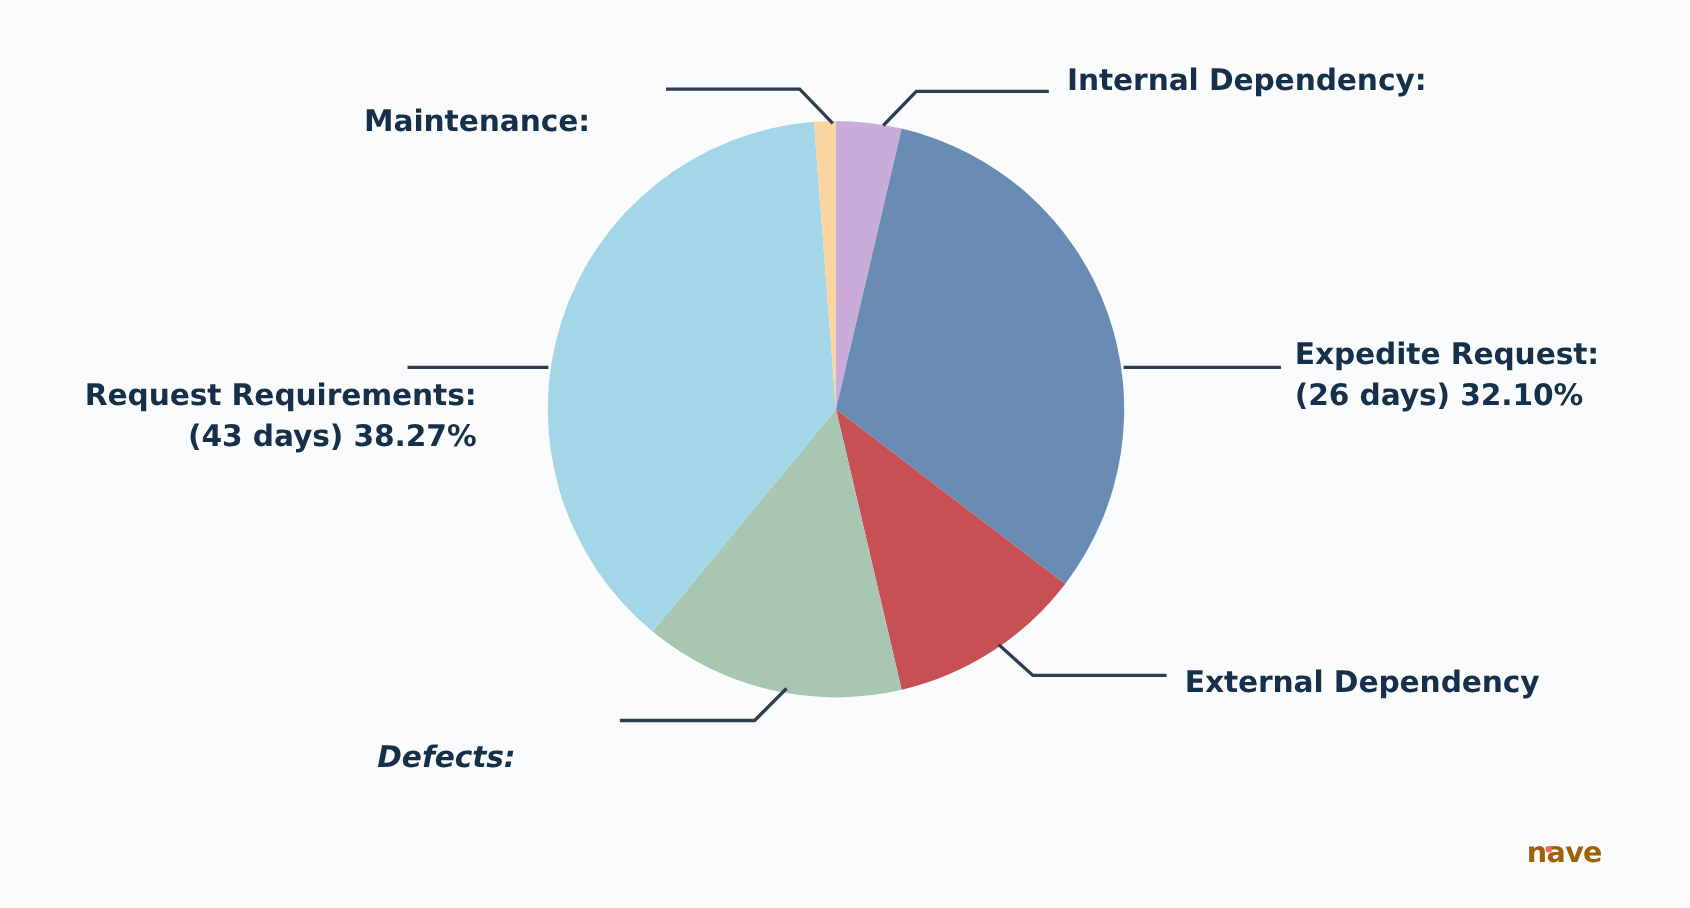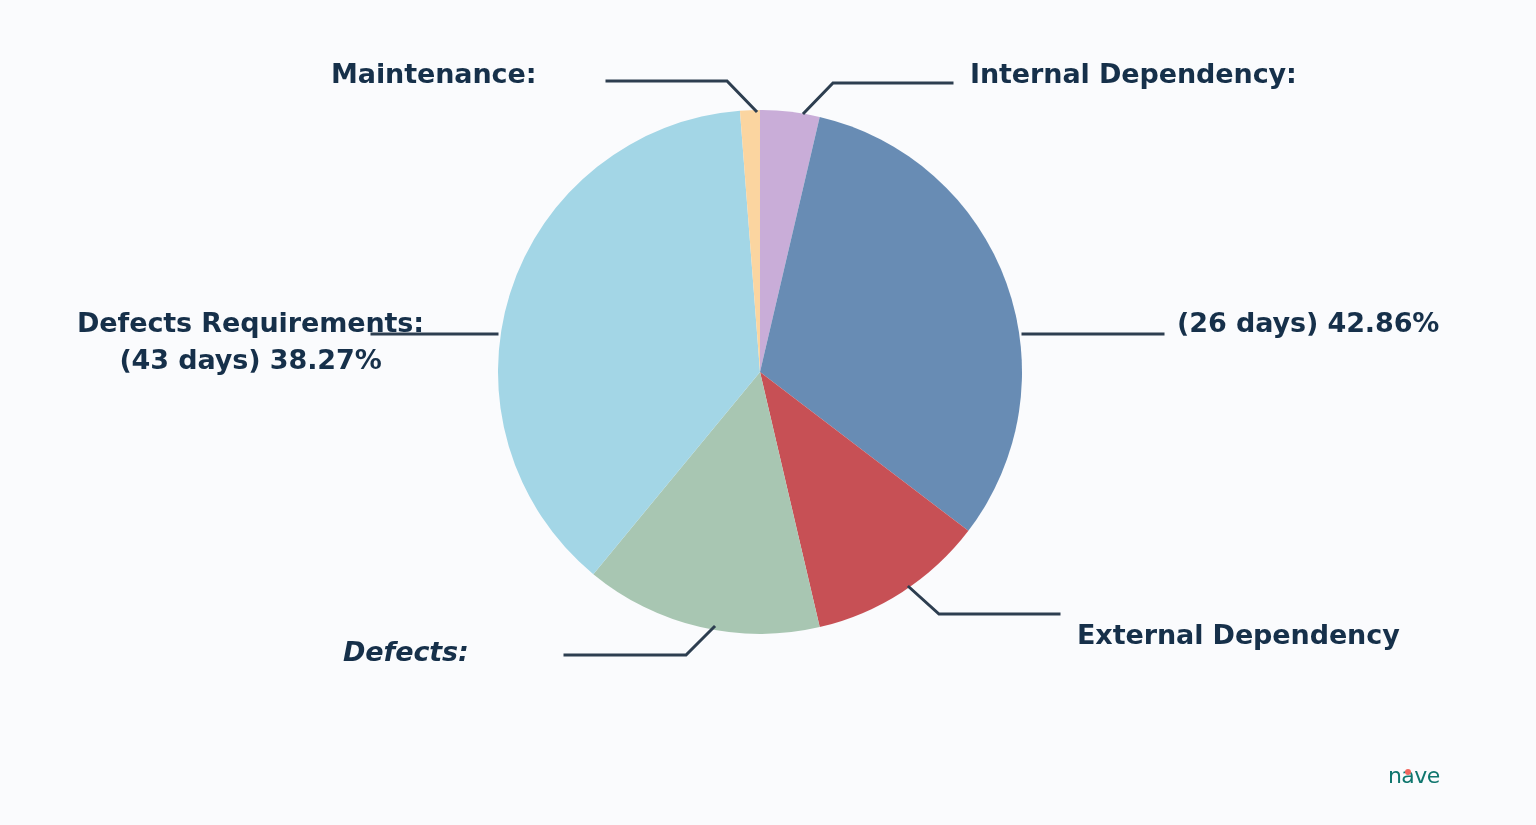--- a/index.html
+++ b/index.html
@@ -33,42 +33,42 @@
     color: #16304a;
     font-size: 27px;
     font-weight: 700;
     line-height: 1.36;
     letter-spacing: -0.1px;
     white-space: nowrap;
   }
   .label .l1 { display: block; }
   .label .l2 { display: block; }
   .label.right { text-align: left; }
-  .label.left  { text-align: center; }
+  .label.left  { text-align: right; margin-top: 37px; }
 
   
   #lbl-maintenance        { left: 331px; top: 56px;  }
   #lbl-internal           { left: 970px; top: 56px;  }
   #lbl-expedite           { left: 1177px; top: 305px; }
-  #lbl-external           { left: 1077px; top: 617px; }
+  #lbl-external           { left: 1077px; top: 603px; }
   #lbl-defects            { left: 343px; top: 634px; font-style: italic; }
   #lbl-unclear            { left: 77px;  top: 305px; }
 
   #brand {
     position: absolute;
     left: 1388px;
     top: 762px;
     width: 62px;
     height: 28px;
   }
   #brand .wordmark {
     font-family: "DejaVu Sans", "Liberation Sans", sans-serif;
-    font-size: 22px;
-    font-weight: 400;
-    color: #0f766e;
+    font-size: 26px;
+    font-weight: 700;
+    color: #a16207;
     letter-spacing: -0.6px;
     line-height: 28px;
   }
   #brand .dot {
     position: absolute;
     left: 17px;
     top: 7px;
     width: 6px;
     height: 6px;
     border-radius: 50%;
@@ -111,33 +111,34 @@
 
   <div class="label left" id="lbl-maintenance">
     <span class="l1">Maintenance:</span>
   </div>
 
   <div class="label right" id="lbl-internal">
     <span class="l1">Internal Dependency:</span>
   </div>
 
   <div class="label right" id="lbl-expedite">
-    <span class="l2">(26 days) 42.86%</span>
+    <span class="l1">Expedite Request:</span>
+    <span class="l2">(26 days) 32.10%</span>
   </div>
 
   <div class="label right" id="lbl-external">
     <span class="l1">External Dependency</span>
   </div>
 
   <div class="label left" id="lbl-defects">
     <span class="l1">Defects:</span>
   </div>
 
   <div class="label left" id="lbl-unclear">
-    <span class="l1">Defects Requirements:</span>
+    <span class="l1">Request Requirements:</span>
     <span class="l2">(43 days) 38.27%</span>
   </div>
 
   <div id="brand">
     <span class="wordmark">nave</span>
     <span class="dot"></span>
   </div>
 
 </div>
 

